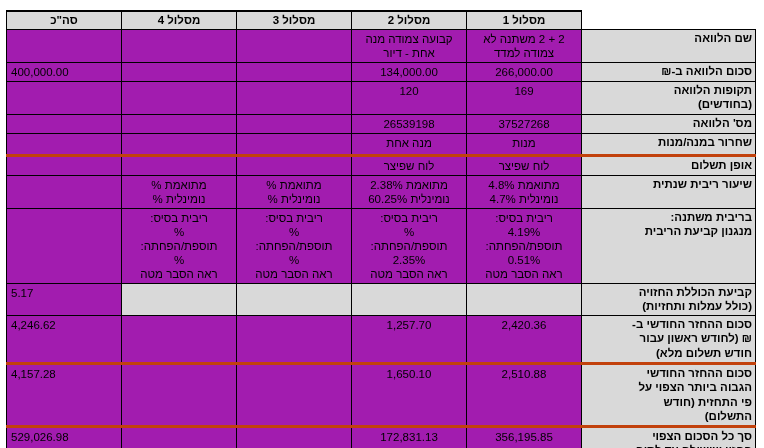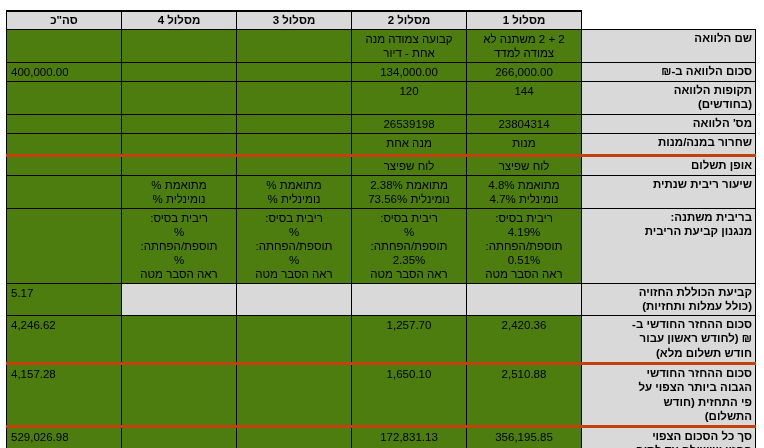--- a/index.html
+++ b/index.html
@@ -21,21 +21,21 @@
   }
   th.colhead {
     background:#d9d9d9; font-weight:bold; text-align:center;
     padding:1px 2px; border-top:2px solid #000000;
   }
   td.ghost { border:none; background:#ffffff; }
   td.lbl {
     background:#d9d9d9; font-weight:bold; text-align:right;
     white-space:pre-line; padding:1px 3px 1px 2px; line-height:14.5px;
   }
-  td.val { text-align:center; white-space:pre-line; background:#4d7c0f; }
+  td.val { text-align:center; white-space:pre-line; background:#a21caf; }
   td.total { text-align:left; }
   td.shaded { background:#d9d9d9; }
   tr.thick td { border-top:3px solid #c2410c; }
 </style>
 </head>
 <body>
 
 <div class="page">
   <table class="loan">
     <colgroup>
@@ -73,30 +73,30 @@
       <td class="val">266,000.00</td>
       <td class="val">134,000.00</td>
       <td class="val"></td>
       <td class="val"></td>
       <td class="val total">400,000.00</td>
     </tr>
 
     <tr style="height:33px">
       <td class="lbl">תקופות הלוואה
 (בחודשים)</td>
-      <td class="val">144</td>
+      <td class="val">169</td>
       <td class="val">120</td>
       <td class="val"></td>
       <td class="val"></td>
       <td class="val total"></td>
     </tr>
 
     <tr style="height:17px">
       <td class="lbl">מס' הלוואה</td>
-      <td class="val">23804314</td>
+      <td class="val">37527268</td>
       <td class="val">26539198</td>
       <td class="val"></td>
       <td class="val"></td>
       <td class="val total"></td>
     </tr>
 
     <tr style="height:22px">
       <td class="lbl">שחרור במנה/מנות</td>
       <td class="val">מנות</td>
       <td class="val">מנה אחת</td>
@@ -112,21 +112,21 @@
       <td class="val"></td>
       <td class="val"></td>
       <td class="val total"></td>
     </tr>
 
     <tr style="height:33px">
       <td class="lbl">שיעור ריבית שנתית</td>
       <td class="val">מתואמת 4.8%
 נומינלית 4.7%</td>
       <td class="val">מתואמת 2.38%
-נומינלית 73.56%</td>
+נומינלית 60.25%</td>
       <td class="val">מתואמת %
 נומינלית %</td>
       <td class="val">מתואמת %
 נומינלית %</td>
       <td class="val total"></td>
     </tr>
 
     <tr style="height:74px">
       <td class="lbl">בריבית משתנה:
 מנגנון קביעת הריבית</td>

